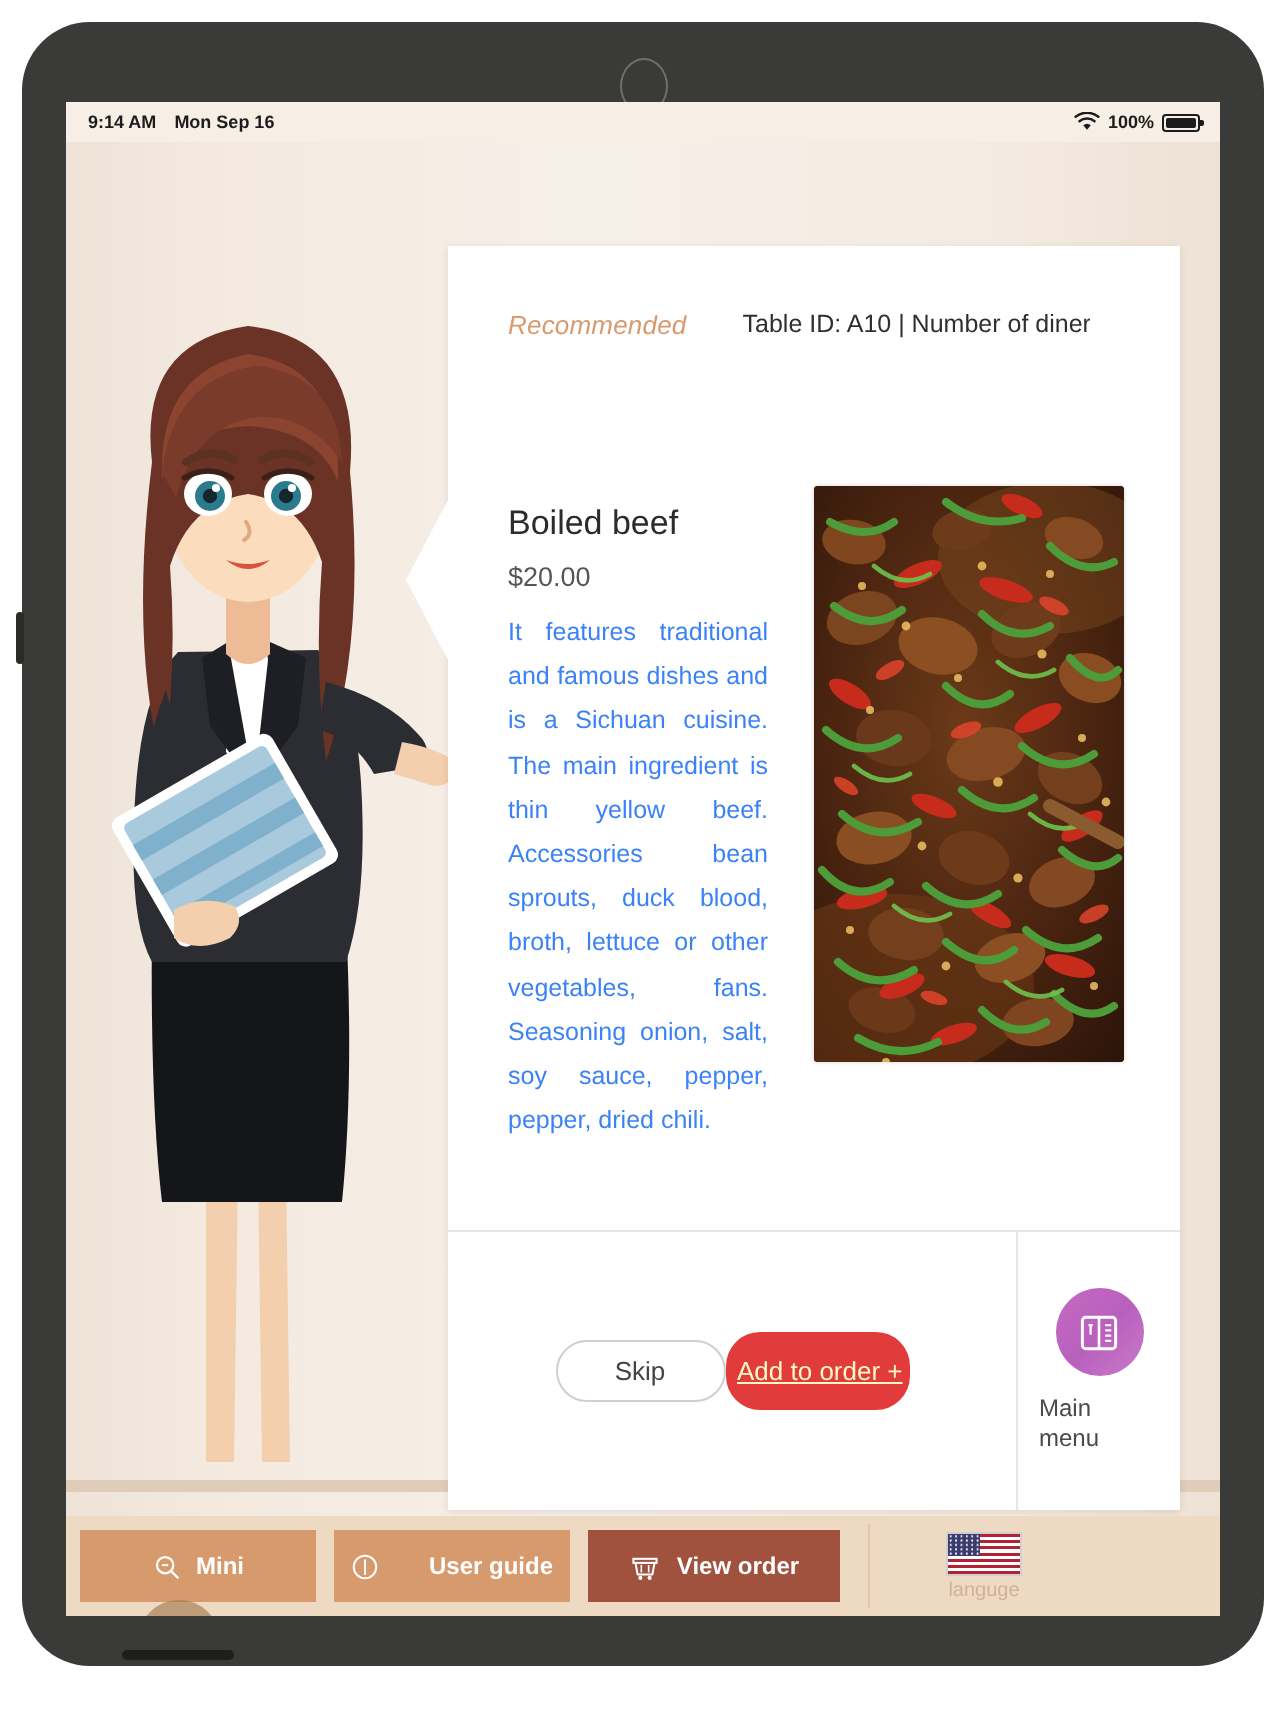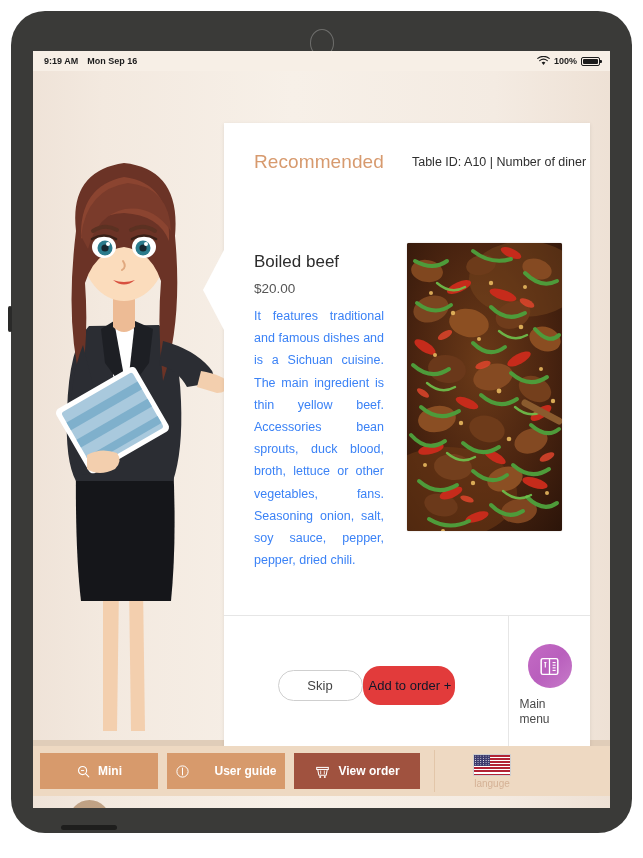--- a/index.html
+++ b/index.html
@@ -164,22 +164,23 @@
     width: 100%;
     height: 78px;
     display: flex;
     align-items: center;
     overflow: hidden;
     white-space: nowrap;
   }
   #recommended {
     margin-left: 30px;
     color: #d79a6e;
-    font-size: 19px;
+    font-size: 13px;
     letter-spacing: 0.1px;
+    font-style: italic;
   }
   #table-info {
     font-size: 12.5px;
     color: #2f2f2f;
     overflow: hidden;
     text-overflow: clip;
     white-space: nowrap;
     max-width: 182px;
     padding-left: 28px;
   }
@@ -257,26 +258,27 @@
     font-size: 13px;
     font-family: "Liberation Sans", sans-serif;
     cursor: pointer;
   }
   #add-btn {
     width: 92px;
     height: 39px;
     border: none;
     border-radius: 17px;
     background: #e23b3b;
-    color: #0f172a;
+    color: #fef9c3;
     font-size: 13px;
     font-family: "Liberation Sans", sans-serif;
     white-space: nowrap;
     cursor: pointer;
     overflow: visible;
+    text-decoration: underline;
   }
 
   #main-menu-col {
     position: absolute;
     left: 285px; top: 493px;
     width: 81px;
     height: 139px;
     display: flex;
     flex-direction: column;
     align-items: center;
@@ -295,21 +297,21 @@
   #main-menu-label {
     font-size: 12px;
     color: #4a4a4a;
     line-height: 15px;
     width: 60px;
   }
 
   
   #bottom-bar {
     position: absolute;
-    left: 0; bottom: 12px;
+    left: 0; bottom: 0;
     width: 100%;
     height: 50px;
     background: #eed9c2;
     display: flex;
     align-items: center;
     z-index: 6;
   }
   .tb-item {
     height: 36px;
     display: flex;
@@ -395,21 +397,21 @@
 <body>
 
 <div id="device">
   <div id="camera"></div>
   <div id="side-btn-top"></div>
   <div id="home-indicator"></div>
 
   <div id="screen">
 
     <div id="statusbar">
-      <span class="sb-time">9:19 AM</span>
+      <span class="sb-time">9:14 AM</span>
       <span class="sb-date">Mon Sep 16</span>
       <span class="sb-right">
         <svg class="wifi-ico" width="13" height="10" viewBox="0 0 13 10">
           <path d="M6.5 8.9 L4.6 6.6 a3 3 0 0 1 3.8 0 Z" fill="#1c1c1c"></path>
           <path d="M2.7 4.6 a6 6 0 0 1 7.6 0" stroke="#1c1c1c" stroke-width="1.2" fill="none" stroke-linecap="round"></path>
           <path d="M0.8 2.4 a9 9 0 0 1 11.4 0" stroke="#1c1c1c" stroke-width="1.2" fill="none" stroke-linecap="round"></path>
         </svg>
         <span>100%</span>
         <span class="batt">
             <i></i>

